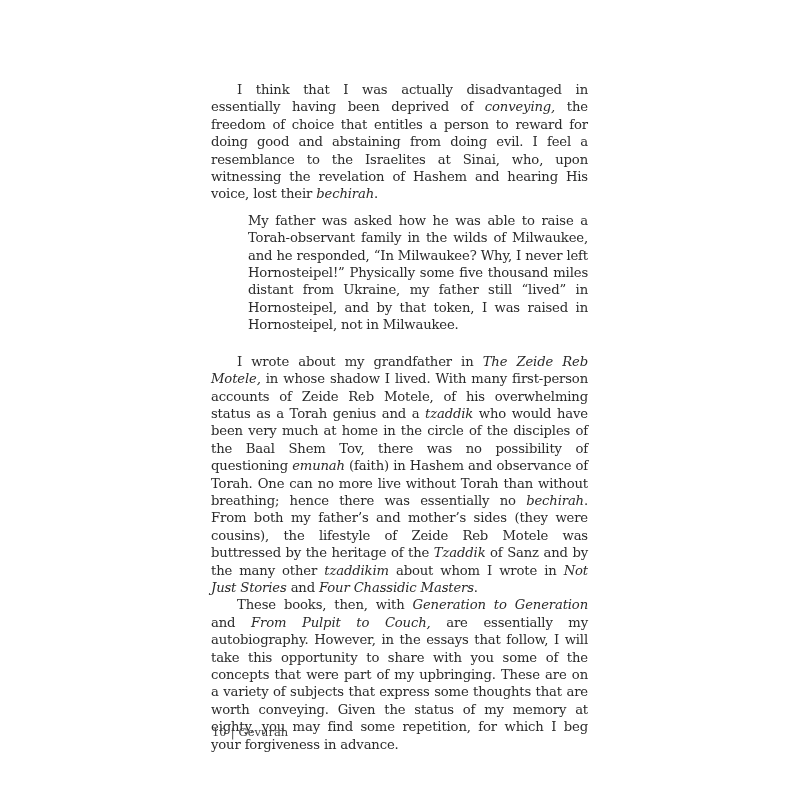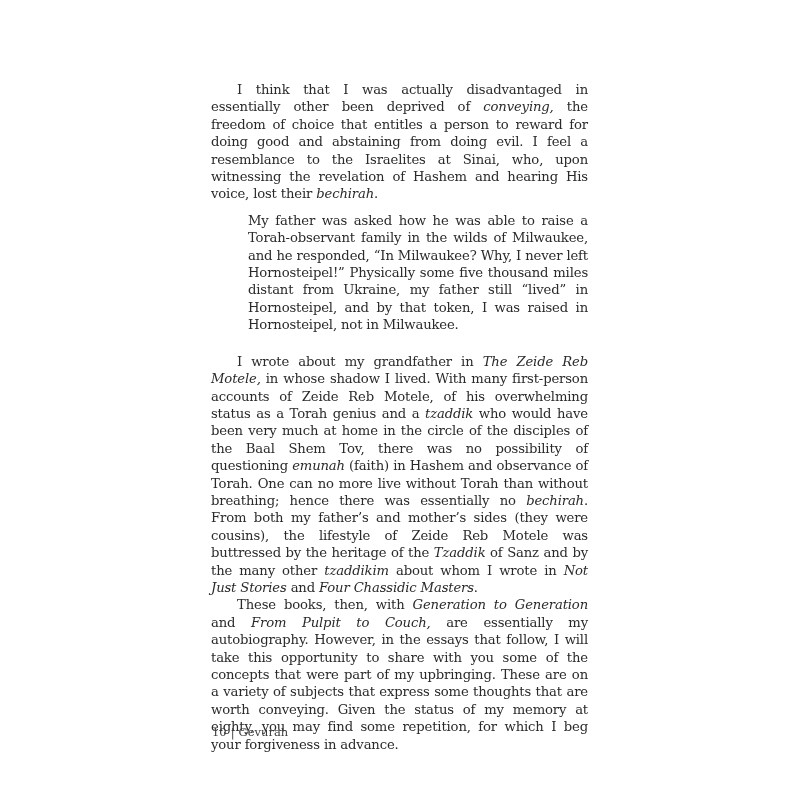--- a/index.html
+++ b/index.html
@@ -17,21 +17,21 @@
     position: absolute; left: 212px; top: 697px;
     font-family: "DejaVu Serif", "Liberation Serif", serif;
     font-size: 11.5px; color: #3a3a3a; margin-top: 28px;
   }
   .footer .sep { margin: 0 4px; }
 </style>
 </head>
 <body>
 
 <div class="page">
-  <p><span>I think that I was actually disadvantaged in essentially other been deprived of </span><em>conveying,</em><span> the freedom of choice that entitles a person to reward for doing good and abstaining from doing evil. I feel a resemblance to the Israelites at Sinai, who, upon witnessing the revelation of Hashem and hearing His voice, lost their </span><em>bechirah</em><span>.</span></p>
+  <p><span>I think that I was actually disadvantaged in essentially having been deprived of </span><em>conveying,</em><span> the freedom of choice that entitles a person to reward for doing good and abstaining from doing evil. I feel a resemblance to the Israelites at Sinai, who, upon witnessing the revelation of Hashem and hearing His voice, lost their </span><em>bechirah</em><span>.</span></p>
 
   <p class="quote">My father was asked how he was able to raise a Torah-observant family in the wilds of Milwaukee, and he responded, “In Milwaukee? Why, I never left Hornosteipel!” Physically some five thousand miles distant from Ukraine, my father still “lived” in Hornosteipel, and by that token, I was raised in Hornosteipel, not in Milwaukee.</p>
 
   <p><span>I wrote about my grandfather in </span><em>The Zeide Reb Motele,</em><span> in whose shadow I lived. With many first-person accounts of Zeide Reb Motele, of his overwhelming status as a Torah genius and a </span><em>tzaddik</em><span> who would have been very much at home in the circle of the disciples of the Baal Shem Tov, there was no possibility of questioning </span><em>emunah</em><span> (faith) in Hashem and observance of Torah. One can no more live without Torah than without breathing; hence there was essentially no </span><em>bechirah</em><span>. From both my father’s and mother’s sides (they were cousins), the lifestyle of Zeide Reb Motele was buttressed by the heritage of the </span><em>Tzaddik</em><span> of Sanz and by the many other </span><em>tzaddikim</em><span> about whom I wrote in </span><em>Not Just Stories</em><span> and </span><em>Four Chassidic Masters</em><span>.</span></p>
 
   <p><span>These books, then, with </span><em>Generation to Generation</em><span> and </span><em>From Pulpit to Couch,</em><span> are essentially my autobiography. However, in the essays that follow, I will take this opportunity to share with you some of the concepts that were part of my upbringing. These are on a variety of subjects that express some thoughts that are worth conveying. Given the status of my memory at eighty, you may find some repetition, for which I beg your forgiveness in advance.</span></p>
 </div>
 
 <div class="footer">
   <span>10</span><span class="sep">|</span><span>Gevurah</span>

